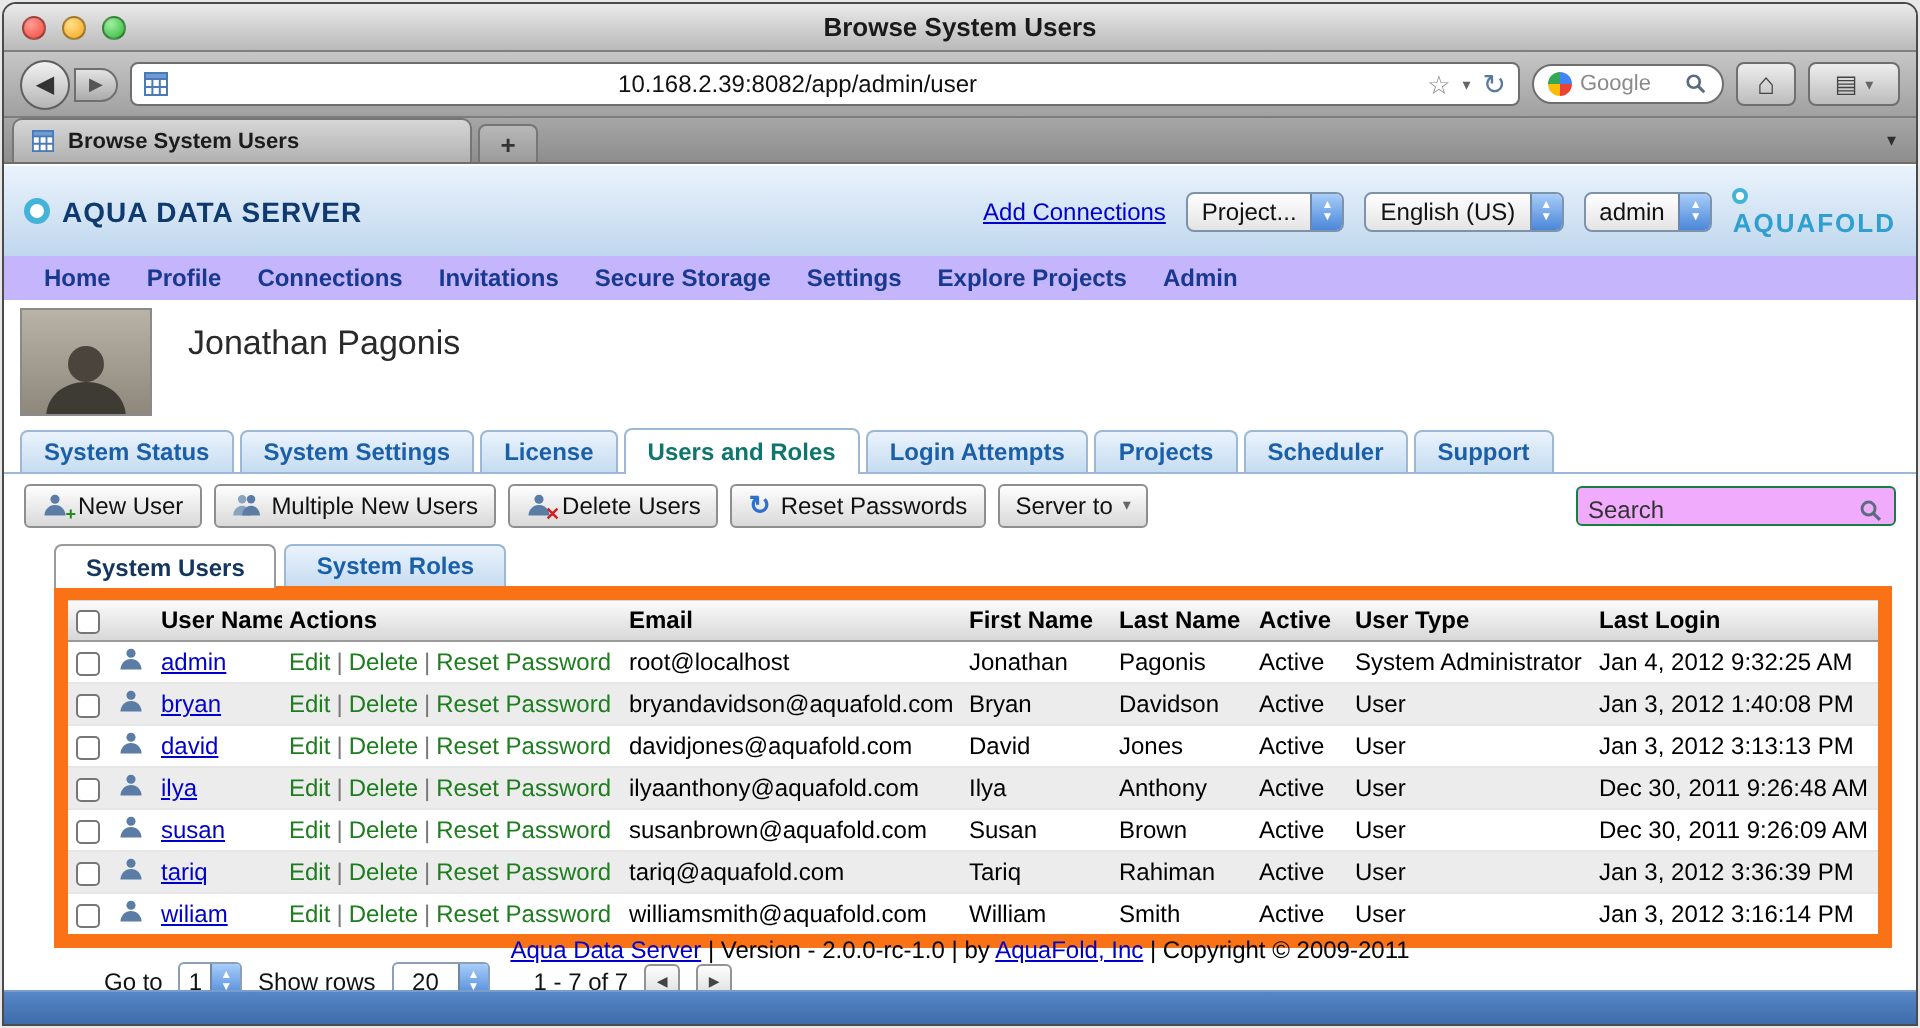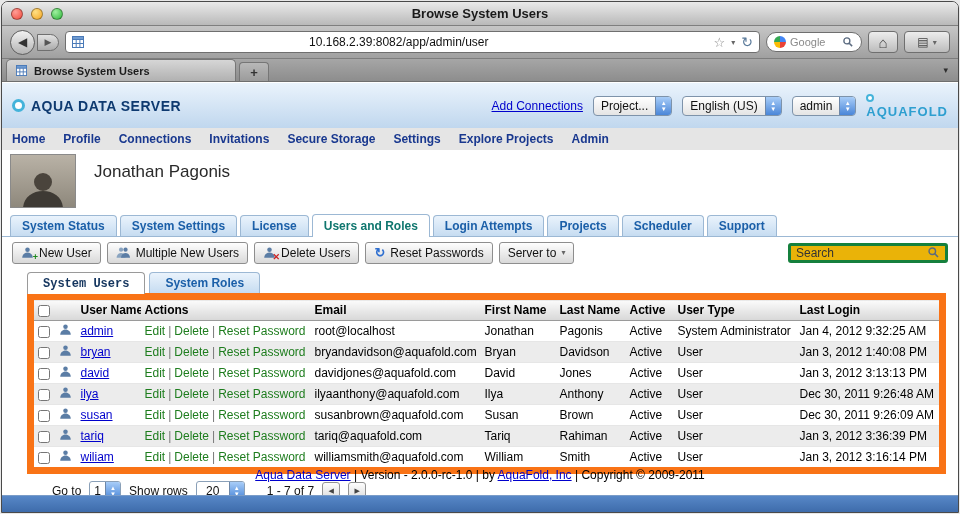--- a/index.html
+++ b/index.html
@@ -70,21 +70,21 @@
   a.blue-link { color:#0000cc; text-decoration:underline; cursor:pointer; }
   .aqua-select { display:inline-flex; align-items:center; height:20px; border:1px solid #7e93aa;
     border-radius:4px; background:linear-gradient(#ffffff,#e4e4e4); overflow:hidden; }
   .aqua-select .lbl { padding:0 7px; font-size:12px; color:#111; white-space:nowrap; }
   .aqua-select .arr { width:16px; height:100%; background:linear-gradient(#a8cdf8,#4a86d8);
     border-left:1px solid #6d87a8; color:#fff; font-size:6px; line-height:6px;
     display:flex; flex-direction:column; align-items:center; justify-content:center; }
   .brand2 { display:flex; align-items:flex-start; gap:2px;flex-direction:column; }
   .brand2-text { font-size:13px; font-weight:bold; color:#2e9fd0; letter-spacing:1px; }
 
-  .app-nav { height:22px; display:flex; align-items:center; gap:18px; padding:0 0 0 10px; background:#e5e5e5; }
+  .app-nav { height:22px; display:flex; align-items:center; gap:18px; padding:0 0 0 20px; background:#c4b5fd; }
   .nav-link { font-size:12px; font-weight:bold; color:#19388f; cursor:pointer; white-space:nowrap; }
 
   .profile { height:64px; display:flex; align-items:flex-start; padding:4px 0 0 8px; }
   .avatar { width:66px; height:54px; border:1px solid #8a8a8a; flex:none;
     background:linear-gradient(#b9b2a6,#8e887c); position:relative; overflow:hidden; }
   .avatar svg { position:absolute; bottom:-2px; left:50%; transform:translateX(-50%); }
   .profile-name { margin:8px 0 0 18px; font-size:17px; color:#2a2a2a; }
 
   .main-tabs { height:23px; display:flex; align-items:flex-end; gap:3px; padding-left:8px;
     border-bottom:1px solid #9cb8d4; }
@@ -94,30 +94,30 @@
   .mtab.active { background:#fff; color:#0f766e; height:23px; margin-bottom:-1px; }
 
   .action-bar { height:31px; display:flex; align-items:center; gap:6px; padding:0 10px; }
   .tbtn { display:inline-flex; align-items:center; gap:5px; height:22px; padding:0 8px;
     background:linear-gradient(#fefefe,#d9d9d9); border:1px solid #8e8e8e; border-radius:3px;
     font-size:12px; color:#111; cursor:pointer; white-space:nowrap; }
   .ic-wrap { position:relative; display:inline-flex; }
   .badge { position:absolute; right:-4px; bottom:-3px; font-size:9px; font-weight:bold; line-height:1; }
   .badge.green { color:#1d8a1d; } .badge.red { color:#cc2222; }
   .reset-ic { color:#2f6fd0; font-weight:bold; font-size:13px; line-height:1; }
-  .app-search { margin-left:auto; width:160px; height:20px; background:#eab308; border:3px solid #15803d;
-    border-radius:3px; display:flex; align-items:flex-start; padding:0 5px; gap:4px; }
+  .app-search { margin-left:auto; width:160px; height:20px; background:#f0abfc; border:1px solid #15803d;
+    border-radius:3px; display:flex; align-items:flex-end; padding:0 5px; gap:4px; }
   .app-search .ph { flex:1; font-size:12px; color:#333; }
 
   .panel { margin:4px 12px 0 25px; }
   .subtabs { display:flex; align-items:flex-end; gap:4px; position:relative; z-index:2; }
   .stab { height:21px; padding:0 15px; display:flex; align-items:center;
     background:linear-gradient(#eaf3fc,#c6dcf1); border:1px solid #9cb8d4; border-bottom:none;
     border-radius:4px 4px 0 0; font-size:12px; font-weight:bold; color:#1b5fa8; cursor:pointer; }
-  .stab.active { background:#fff; color:#14355e; border-color:#9a9a9a; margin-bottom:-1px; height:22px;font-family:Liberation Mono, monospace; }
+  .stab.active { background:#fff; color:#14355e; border-color:#9a9a9a; margin-bottom:-1px; height:22px; }
 
   table.users { width:100%; border-collapse:collapse; table-layout:fixed; border:7px solid #f97316; }
   table.users thead th { background:linear-gradient(#fbfbfb,#d7d7d7); border-bottom:1px solid #9a9a9a;
     font-size:12px; font-weight:bold; color:#000; text-align:left; padding:3px 4px; height:19px;
     white-space:nowrap; overflow:hidden; }
   table.users td { font-size:12px; color:#000; padding:2px 4px; height:19px;
     white-space:nowrap; overflow:hidden; border-bottom:1px solid #e6e6e6; }
   table.users tbody tr:nth-child(even) { background:#ececec; }
   input[type=checkbox] { width:12px; height:12px; margin:0; vertical-align:middle; }
   a.user-link { color:#0000cc; text-decoration:underline; cursor:pointer; }

